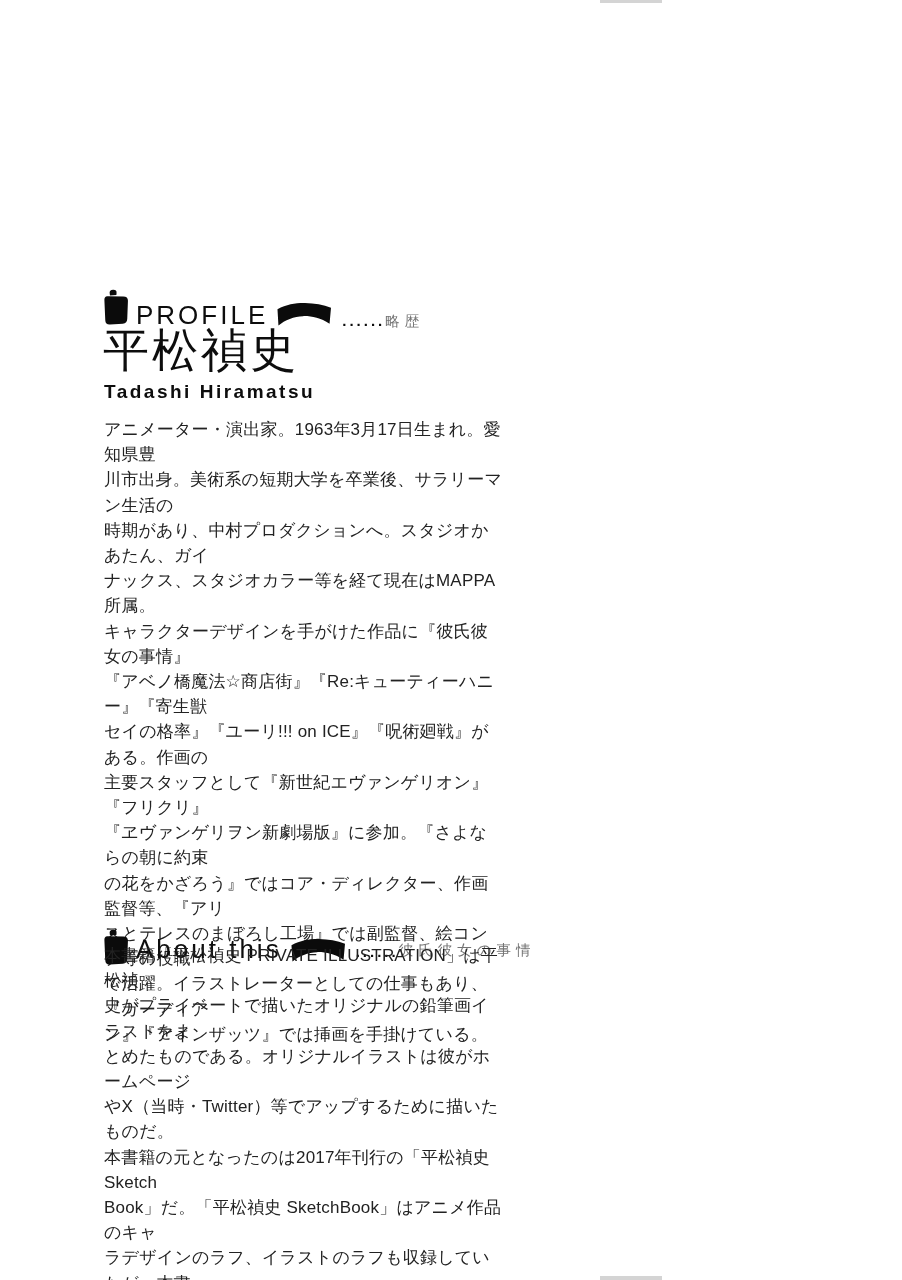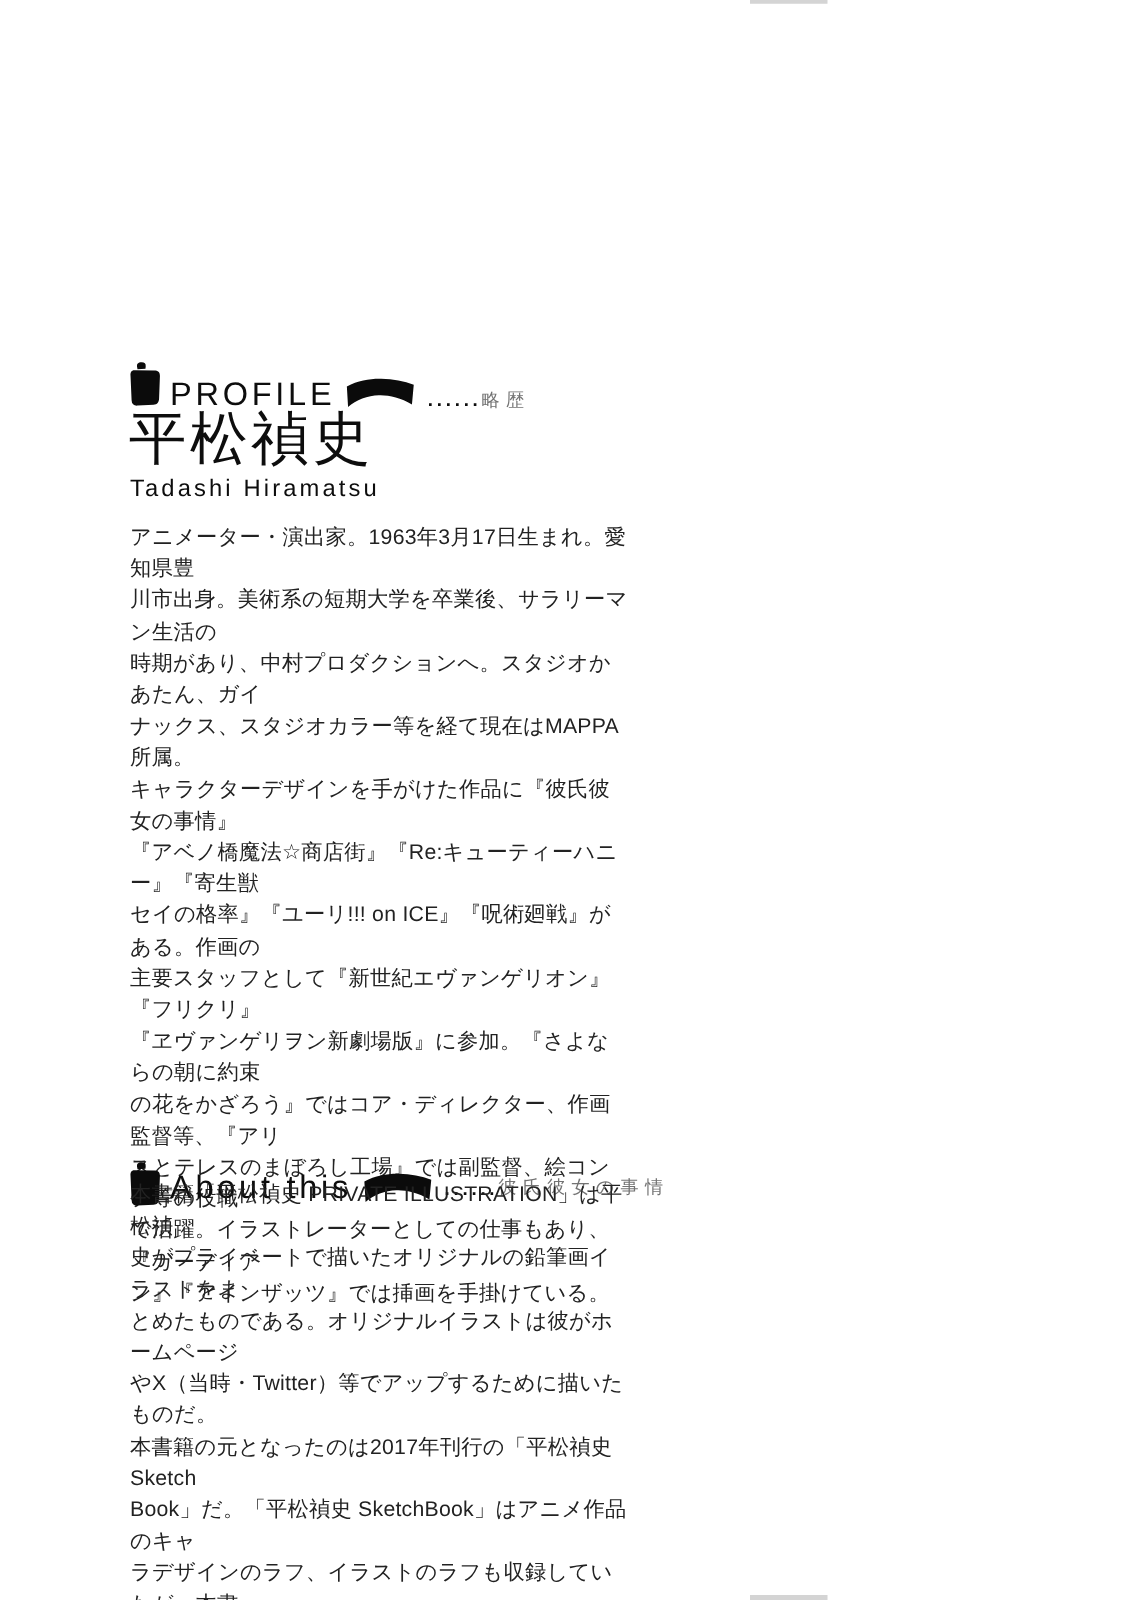--- a/index.html
+++ b/index.html
@@ -89,21 +89,21 @@
     letter-spacing: 3px;
     color: #0d0d0d;
     line-height: 1.1;
     white-space: nowrap;
   }
   .name-en {
     position: absolute;
     left: 104px;
     top: 382px;
     font-size: 19px;
-    font-weight: 400;
+    font-weight: 700;
     font-stretch: condensed;
     letter-spacing: 2.5px;
     color: #0d0d0d;
     line-height: 1;
     white-space: nowrap;
   }
   .body-text {
     position: absolute;
     left: 104px;
     margin: 0;

